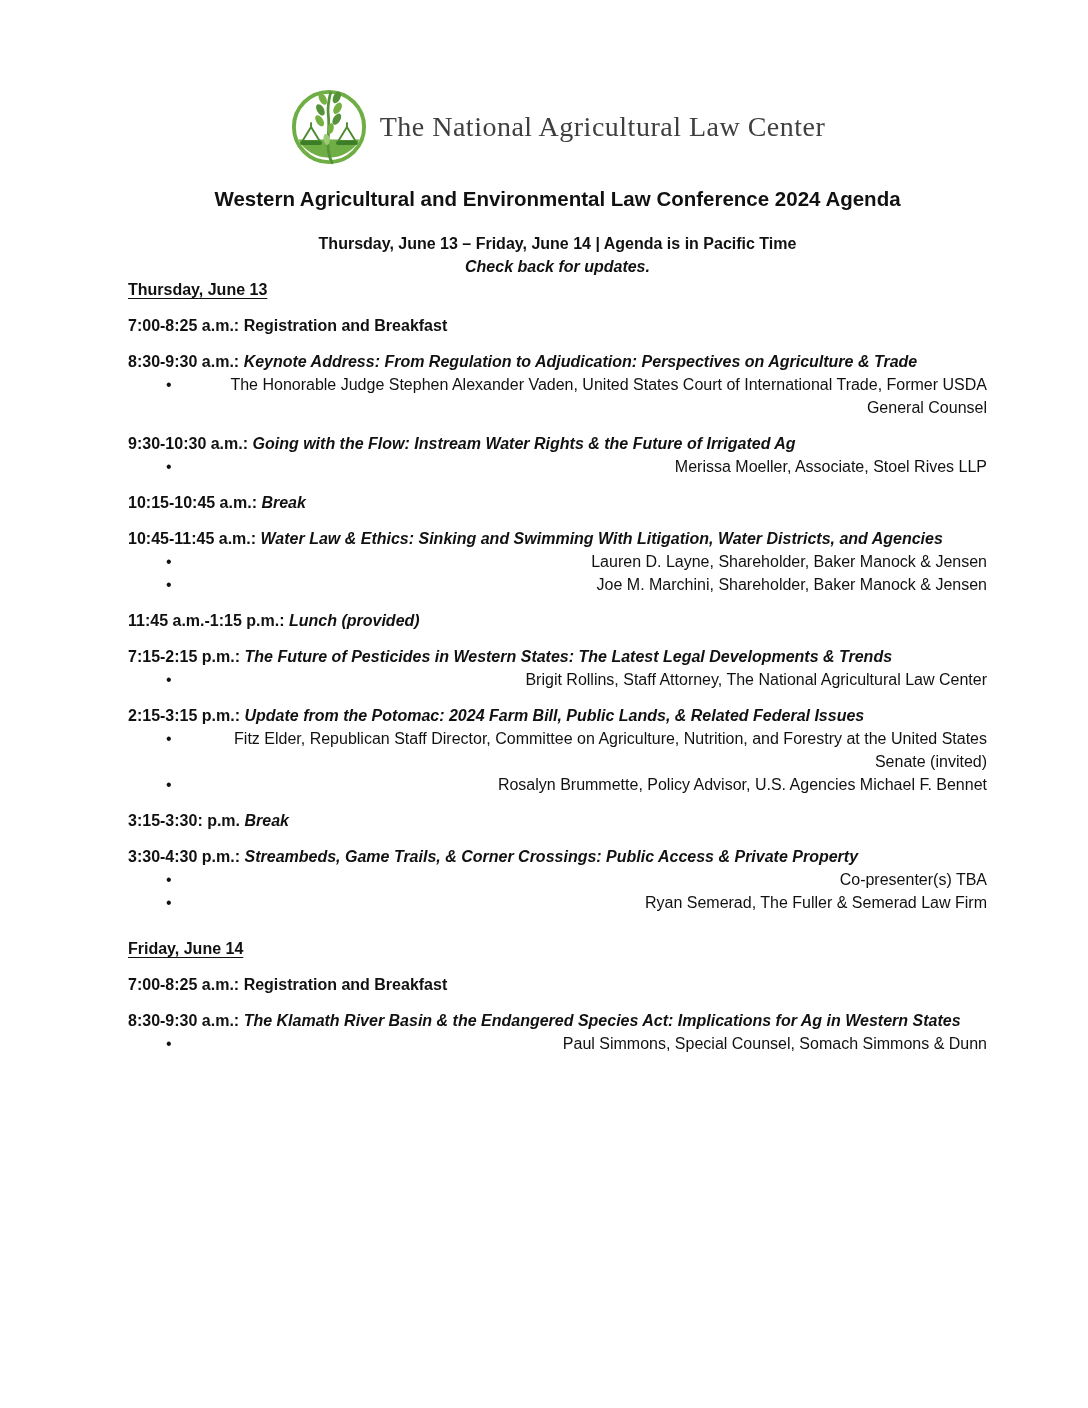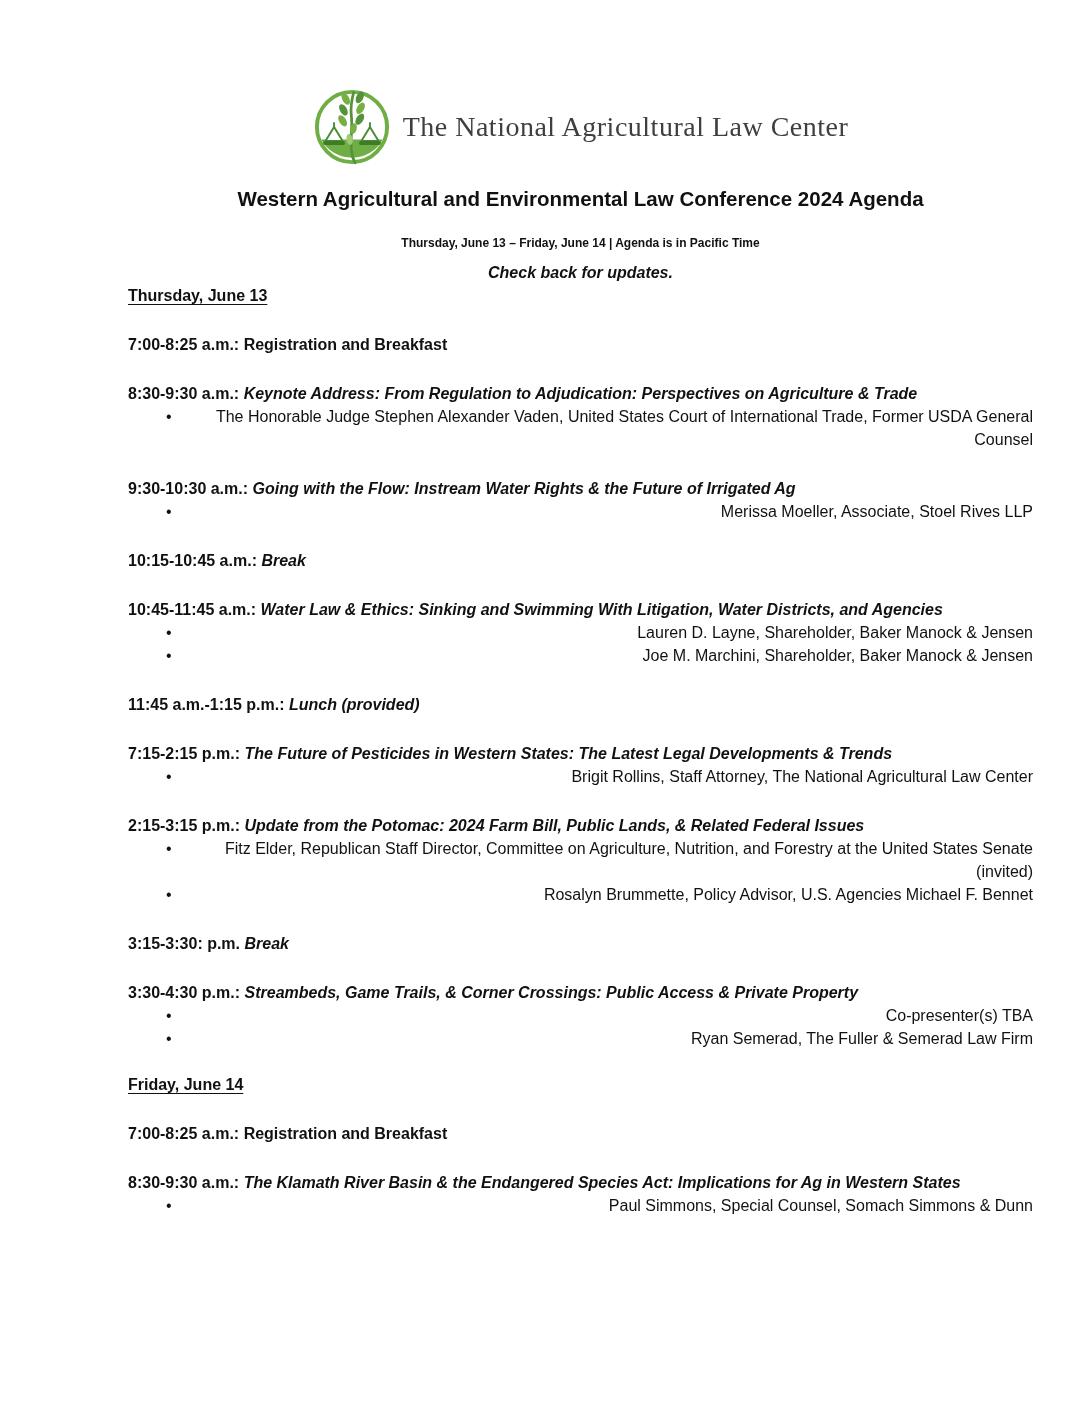--- a/index.html
+++ b/index.html
@@ -10,21 +10,21 @@
   body {
     width: 1088px;
     min-height: 1408px;
     font-family: "Liberation Sans", sans-serif;
     color: #111111;
   }
   .page {
     box-sizing: border-box;
     width: 1088px;
     min-height: 1408px;
-    padding: 88px 55px 40px 128px;
+    padding: 88px 101px 40px 128px;
     background: #ffffff;
   }
   
   .logo-row {
     display: flex;
     align-items: center;
     justify-content: center;
     gap: 12px;
     margin: 0 0 20px 0;
   }
@@ -38,23 +38,23 @@
   }
   
   .doc-title {
     margin: 0;
     text-align: center;
     font-size: 20.5px;
     font-weight: bold;
     line-height: 26px;
   }
   .doc-subtitle {
-    margin: 20px 0 6px 0;
+    margin: 20px 0 0 0;
     text-align: center;
-    font-size: 12px;
+    font-size: 16px;
     font-weight: bold;
     line-height: 23px;
   }
   .doc-note {
     margin: 0;
     text-align: center;
     font-size: 16px;
     font-weight: bold;
     font-style: italic;
     line-height: 23px;
@@ -64,21 +64,21 @@
   .day-section { margin-top: 23px; }
   .day-section:first-child { margin-top: 0; }
   .day-heading {
     margin: 0;
     font-size: 16px;
     font-weight: bold;
     line-height: 23px;
     text-decoration: underline;
     text-underline-offset: 3px;
   }
-  .session { margin-top: 26px; }
+  .session { margin-top: 13px; }
   .session-line { margin: 0; }
   .session-time { font-weight: bold; }
   .session-title { font-weight: bold; }
   .session-title.italic { font-style: italic; }
   ul.speakers {
     margin: 0;
     padding: 0 0 0 65px;
     list-style: none;
   }
   ul.speakers li {

